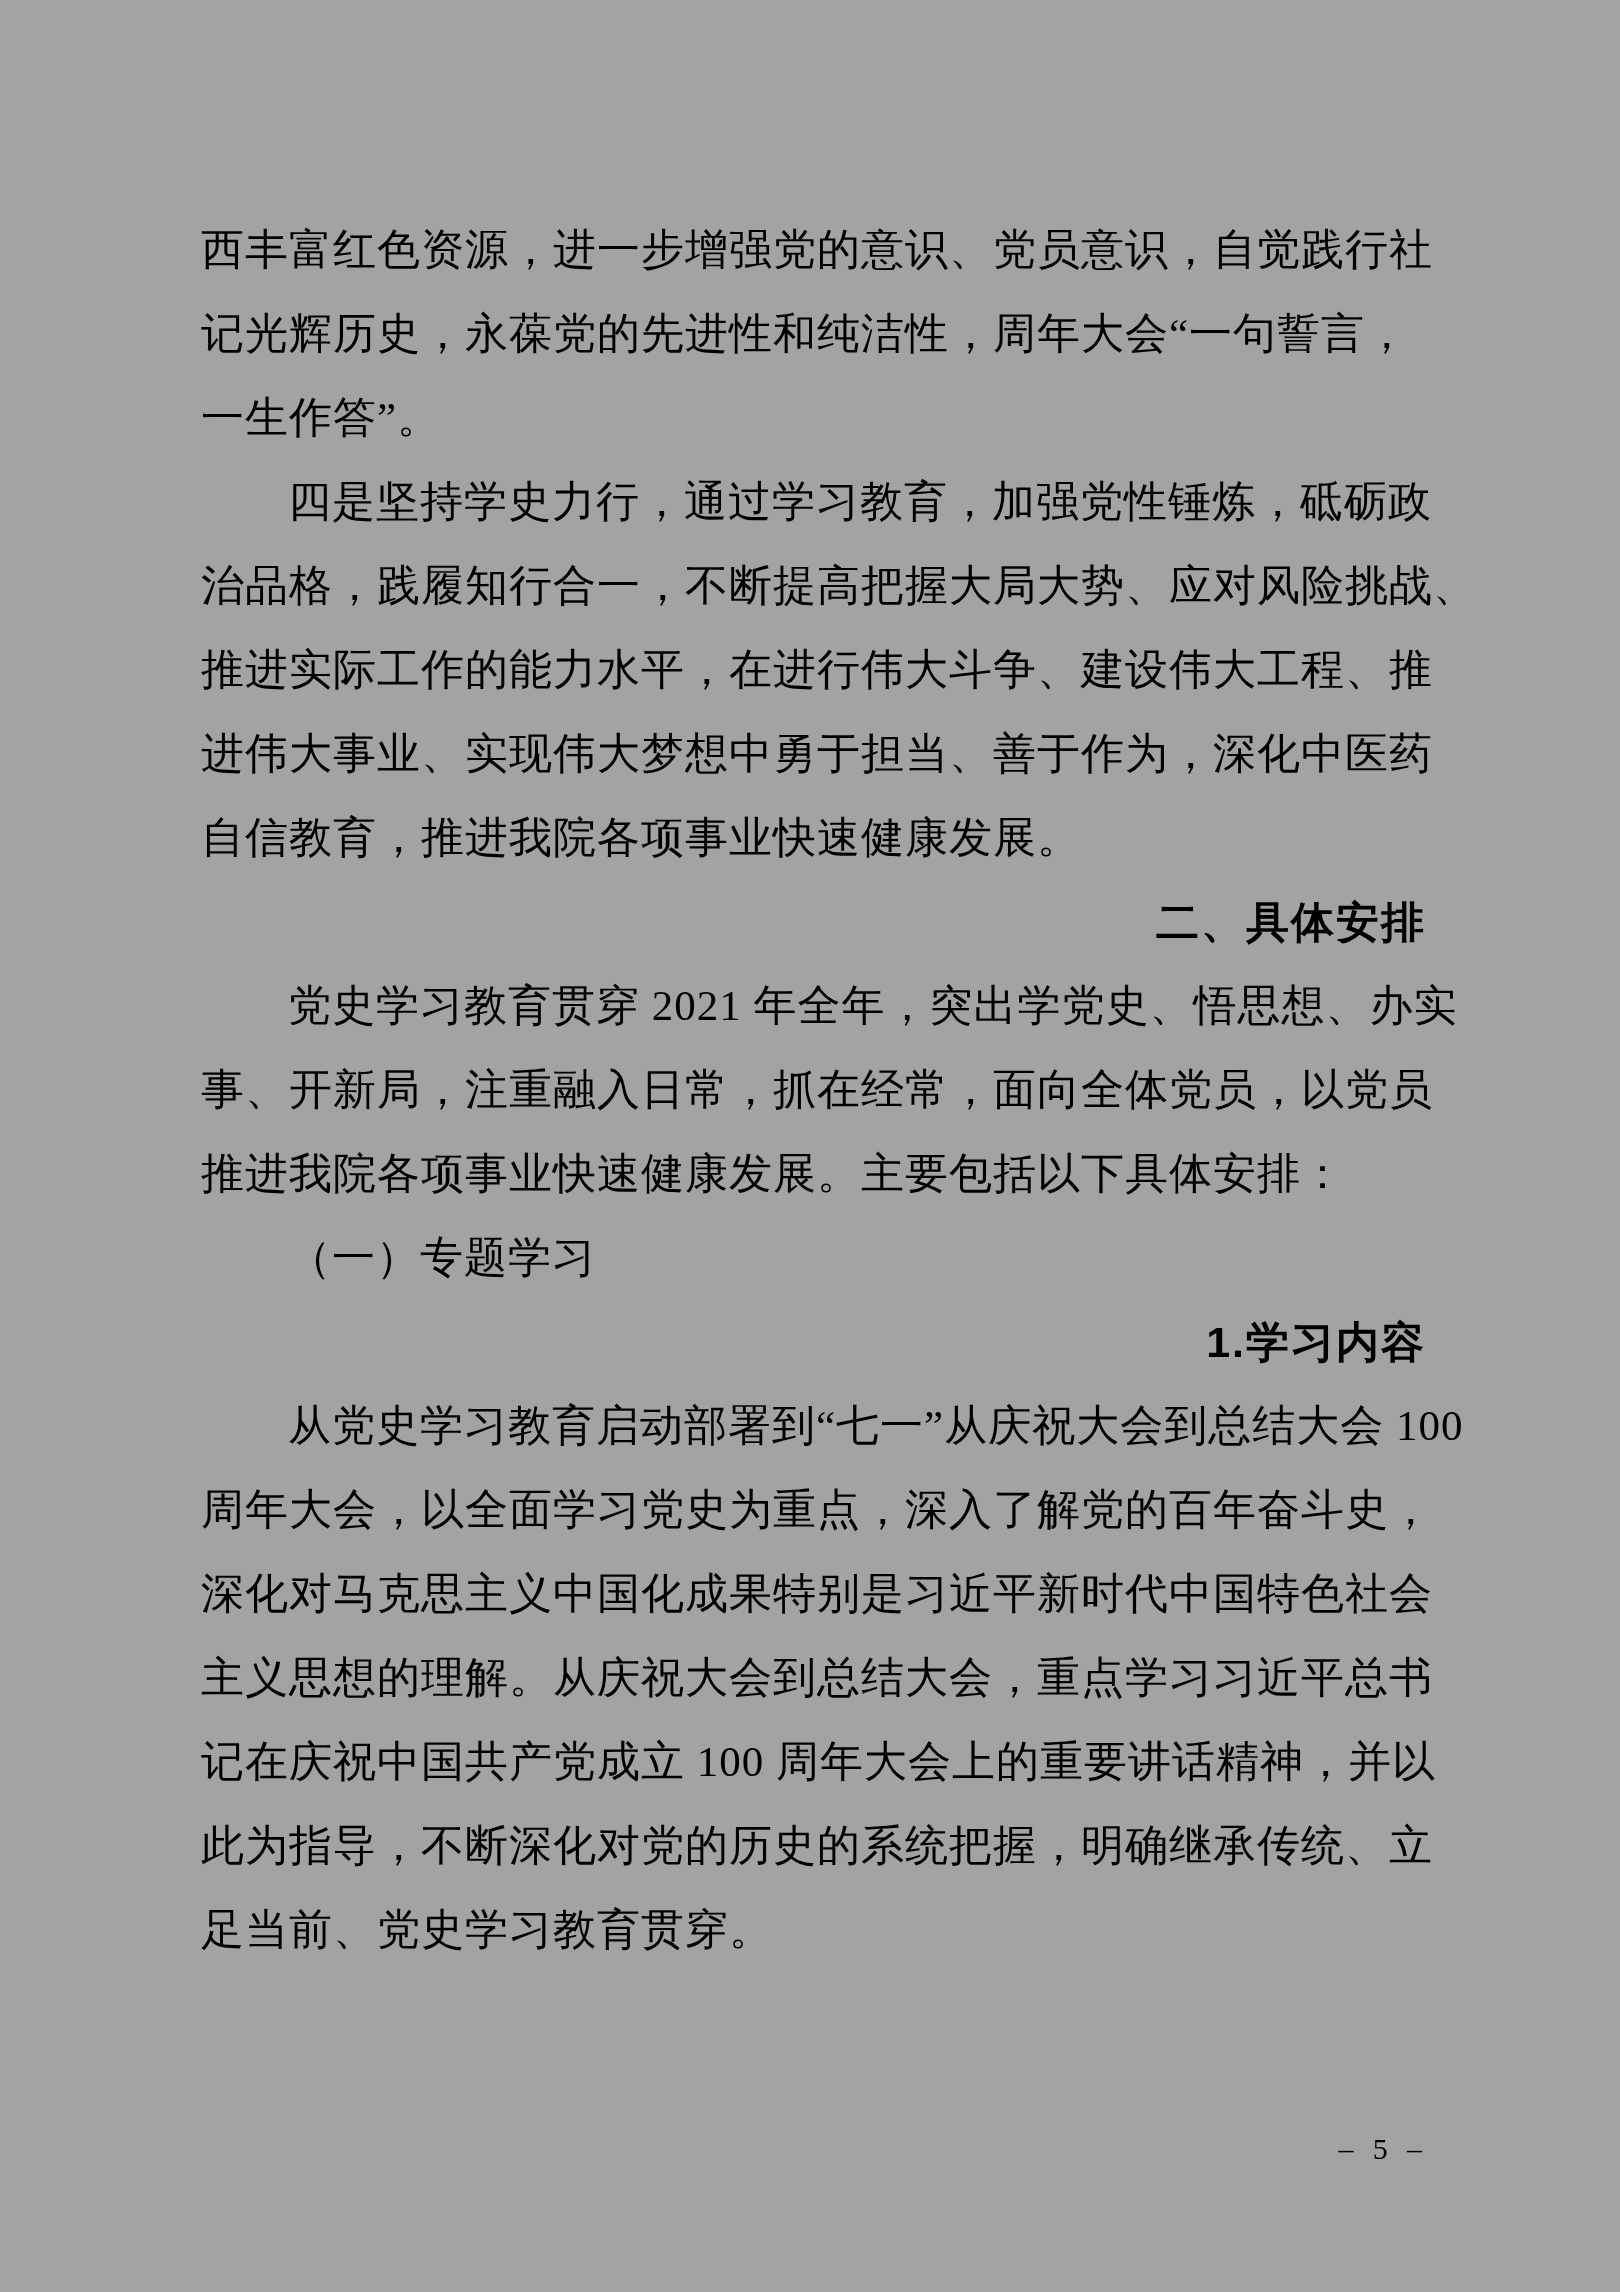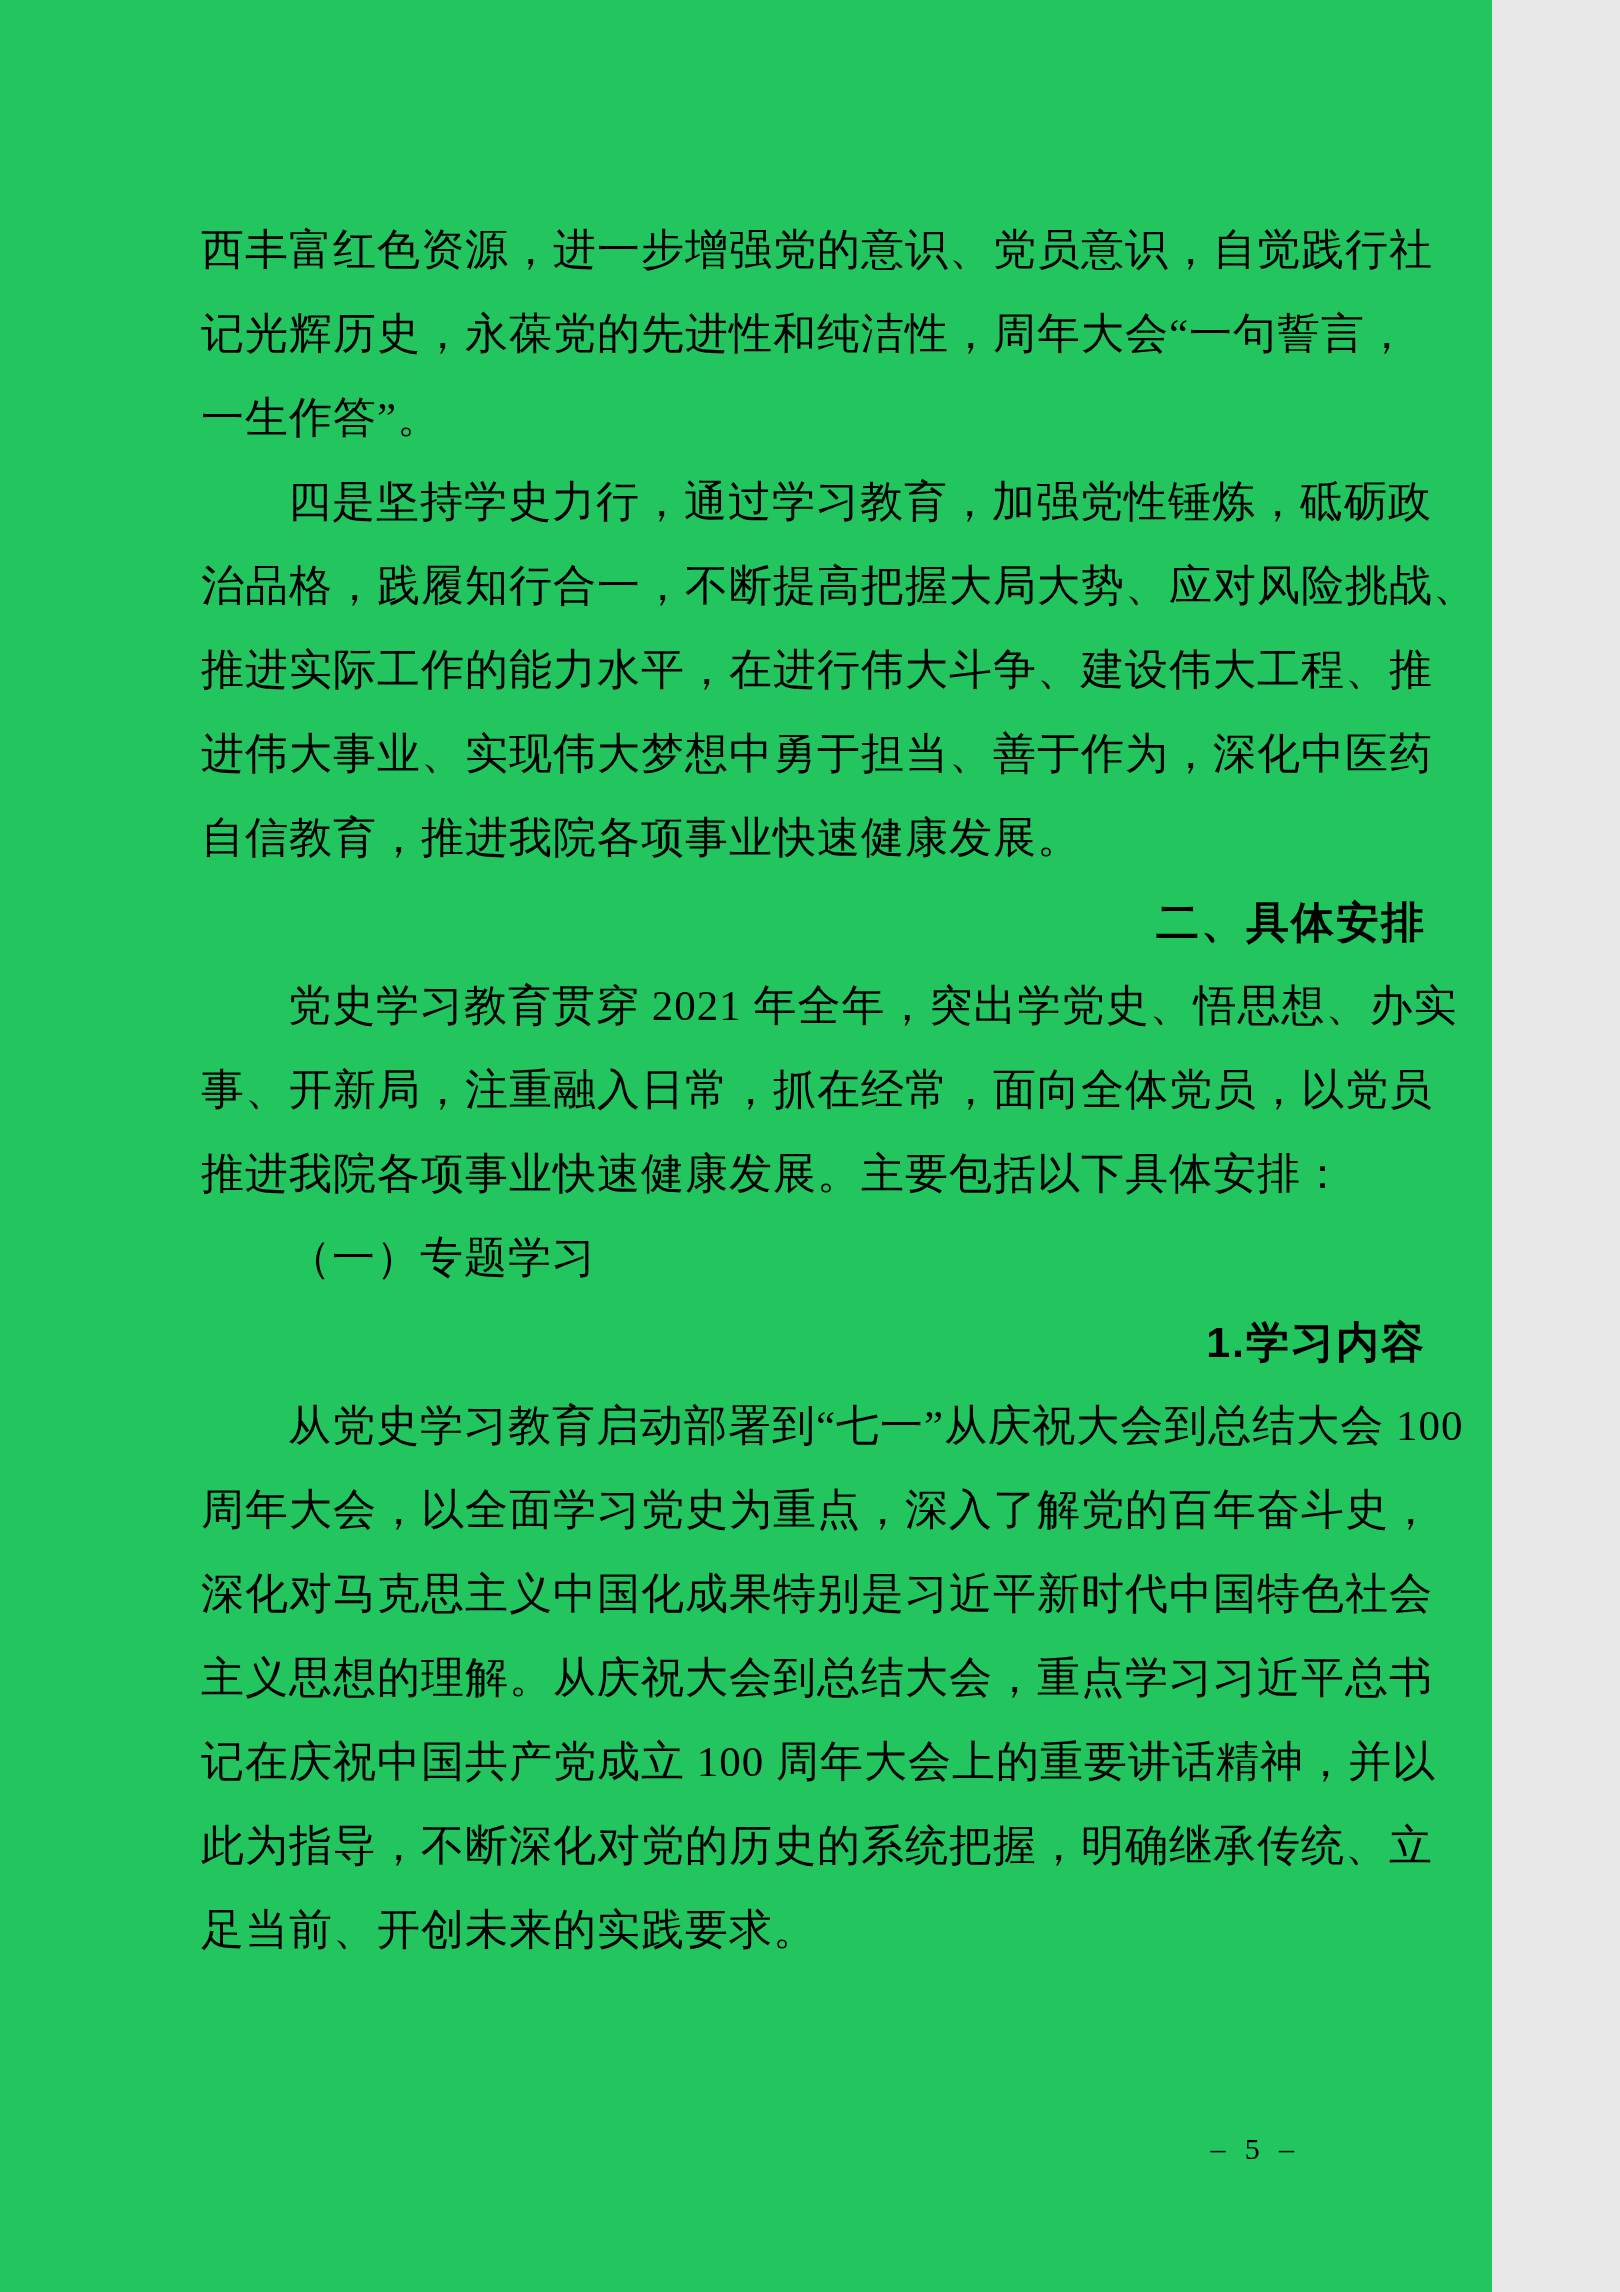--- a/index.html
+++ b/index.html
@@ -2,23 +2,23 @@
 <html><head>
 <meta charset="utf-8">
 <style>
   html, body {
     margin: 0;
     padding: 0;
     background: #e8e8e8;
   }
   .page {
     position: relative;
-    width: 1492px;
+    width: 1620px;
     height: 2293px;
-    background: #22c55e;
+    background: #a3a3a3;
     font-family: "Liberation Serif", serif;
     color: #000000;
     overflow: hidden;
   }
   .text-block {
     position: absolute;
     left: 201px;
     top: 208px;
     width: 1225px;
     font-size: 43px;
@@ -67,17 +67,17 @@
       <div class="line">事、开新局，注重融入日常，抓在经常，面向全体党员，以党员</div>
       <div class="line">推进我院各项事业快速健康发展。主要包括以下具体安排：</div>
       <div class="line indent">（一）专题学习</div>
       <div class="line indent bold">1.学习内容</div>
       <div class="line indent">从党史学习教育启动部署到“七一”从庆祝大会到总结大会 100</div>
       <div class="line">周年大会，以全面学习党史为重点，深入了解党的百年奋斗史，</div>
       <div class="line">深化对马克思主义中国化成果特别是习近平新时代中国特色社会</div>
       <div class="line">主义思想的理解。从庆祝大会到总结大会，重点学习习近平总书</div>
       <div class="line">记在庆祝中国共产党成立 100 周年大会上的重要讲话精神，并以</div>
       <div class="line">此为指导，不断深化对党的历史的系统把握，明确继承传统、立</div>
-      <div class="line">足当前、开创未来的实践要求。</div>
+      <div class="line">足当前、党史学习教育贯穿。</div>
     </div>
   <div class="page-number">– 5 –</div>
 </div>
 
 
 </body></html>

